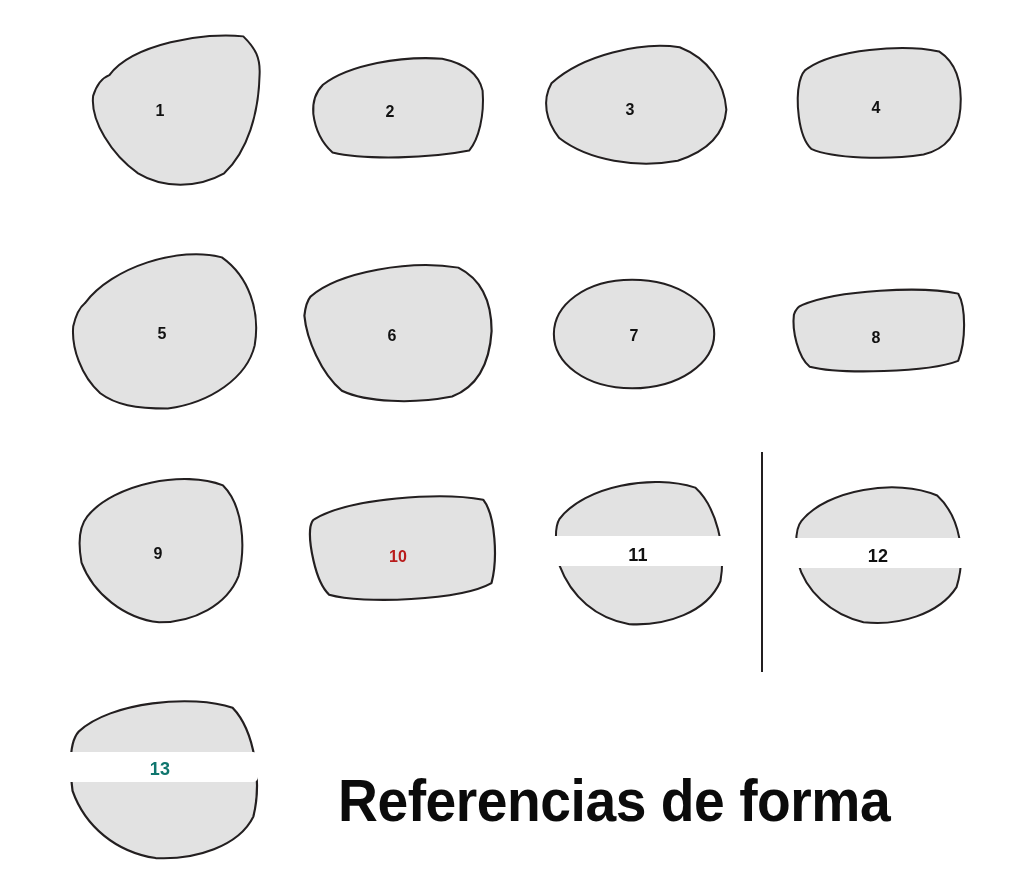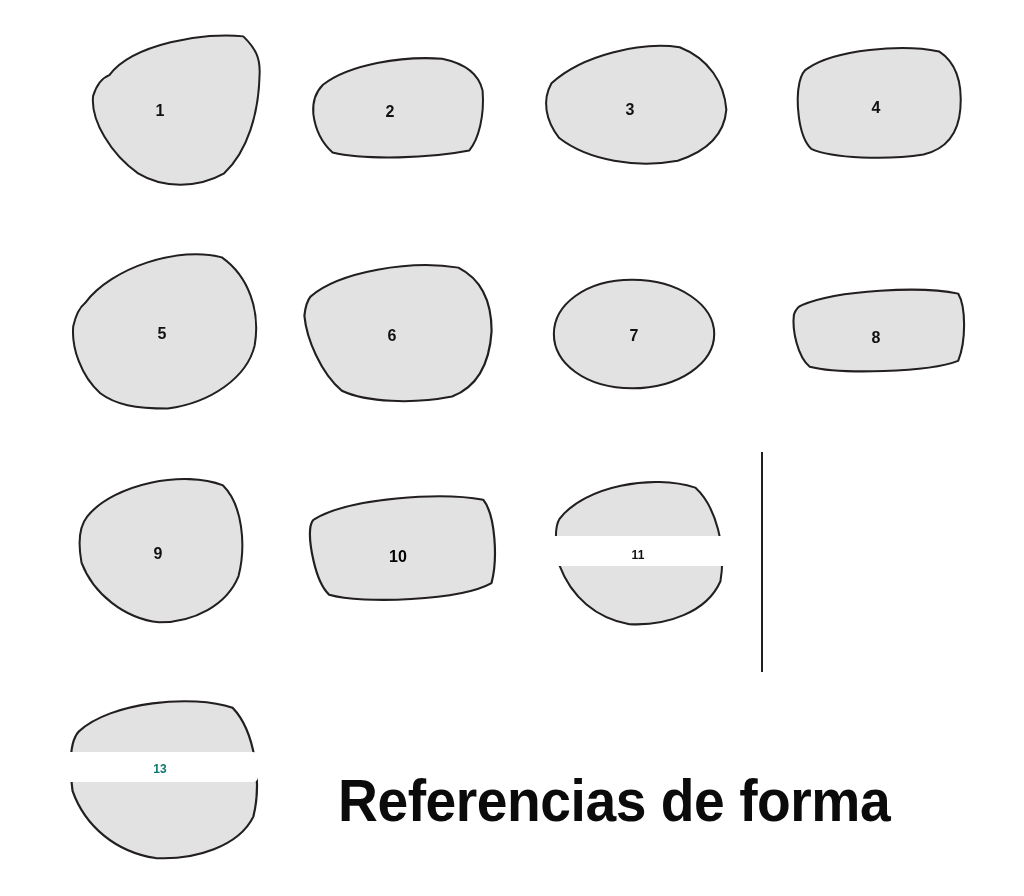--- a/index.html
+++ b/index.html
@@ -39,21 +39,21 @@
     font-family: "Liberation Sans", sans-serif;
     font-weight: bold;
     font-size: 16px;
     color: #111111;
     transform: translate(-50%, -50%);
     white-space: nowrap;
     letter-spacing: 0.2px;
     line-height: 1;
   }
   .shape-label.small {
-    font-size: 12px;
+    font-size: 18px;
     text-align: center;
   }
   .stripe {
     position: absolute;
     background: #ffffff;
     border-radius: 5px;
   }
   .divider {
     position: absolute;
     background: #231f20;
@@ -131,28 +131,35 @@
     <div class="shape-cell" style="left: 66px; top: 470px; width: 190px; height: 162px;">
       <svg class="shape-svg" viewBox="0 0 196 168" width="190" height="162" preserveAspectRatio="none">
         <path class="shape-path" d="M 22 48 C 50 14 122 0 162 16 C 182 36 186 78 178 110 C 166 140 132 158 96 158 C 60 154 28 128 16 96 C 12 74 14 58 22 48 Z" fill="#e2e2e2" stroke="#231f20"></path>
       </svg>
       <div class="shape-label" style="left: 92px; top: 84px; color: rgb(17, 17, 17);">9</div>
     </div>
     <div class="shape-cell" style="left: 300px; top: 490px; width: 204px; height: 126px;">
       <svg class="shape-svg" viewBox="0 0 196 130" width="204" height="126" preserveAspectRatio="none">
         <path class="shape-path" d="M 14 30 C 48 8 136 2 176 10 C 188 26 190 72 184 96 C 154 114 60 118 28 108 C 14 94 8 52 10 38 C 11 33 12 31 14 30 Z" fill="#e2e2e2" stroke="#231f20"></path>
       </svg>
-      <div class="shape-label" style="left: 98px; top: 67px; color: #000000;">10</div>
+      <div class="shape-label" style="left: 98px; top: 67px; color: #b91c1c;">10</div>
     </div>
     <div class="shape-cell" style="left: 546px; top: 472px; width: 188px; height: 160px;">
       <svg class="shape-svg" viewBox="0 0 194 164" width="188" height="160" preserveAspectRatio="none">
         <path class="shape-path" d="M 14 48 C 40 14 110 2 154 16 C 176 36 186 78 180 112 C 166 144 124 158 86 156 C 52 150 26 128 14 96 C 9 72 9 56 14 48 Z" fill="#e2e2e2" stroke="#231f20"></path>
       </svg>
       <div class="stripe" style="left: -4px; top: 64px; width: 192px; height: 30px; background: rgb(255, 255, 255);"></div>
       <div class="shape-label small" style="left: 92px; top: 83px; color: rgb(17, 17, 17);">11</div>
+    </div>
+    <div class="shape-cell" style="left: 786px; top: 478px; width: 188px; height: 152px;">
+      <svg class="shape-svg" viewBox="0 0 194 156" width="188" height="152" preserveAspectRatio="none">
+        <path class="shape-path" d="M 16 44 C 42 12 114 0 156 18 C 180 40 186 80 176 112 C 158 140 116 152 80 148 C 46 140 20 116 12 86 C 9 64 11 50 16 44 Z" fill="#e2e2e2" stroke="#231f20"></path>
+      </svg>
+      <div class="stripe" style="left: -2px; top: 60px; width: 196px; height: 30px; background: rgb(255, 255, 255);"></div>
+      <div class="shape-label small" style="left: 92px; top: 78px; color: rgb(17, 17, 17);">12</div>
     </div>
     <div class="shape-cell" style="left: 58px; top: 692px; width: 212px; height: 174px;">
       <svg class="shape-svg" viewBox="0 0 204 176" width="212" height="174" preserveAspectRatio="none">
         <path class="shape-path" d="M 20 40 C 50 10 130 2 168 16 C 190 40 196 92 188 126 C 174 156 132 170 94 168 C 56 162 26 136 14 100 C 10 66 13 48 20 40 Z" fill="#e2e2e2" stroke="#231f20"></path>
       </svg>
       <div class="stripe" style="left: 0px; top: 60px; width: 200px; height: 30px; background: rgb(255, 255, 255);"></div>
       <div class="shape-label small" style="left: 102px; top: 77px; color: #0f766e;">13</div>
     </div>
   </div>
 

